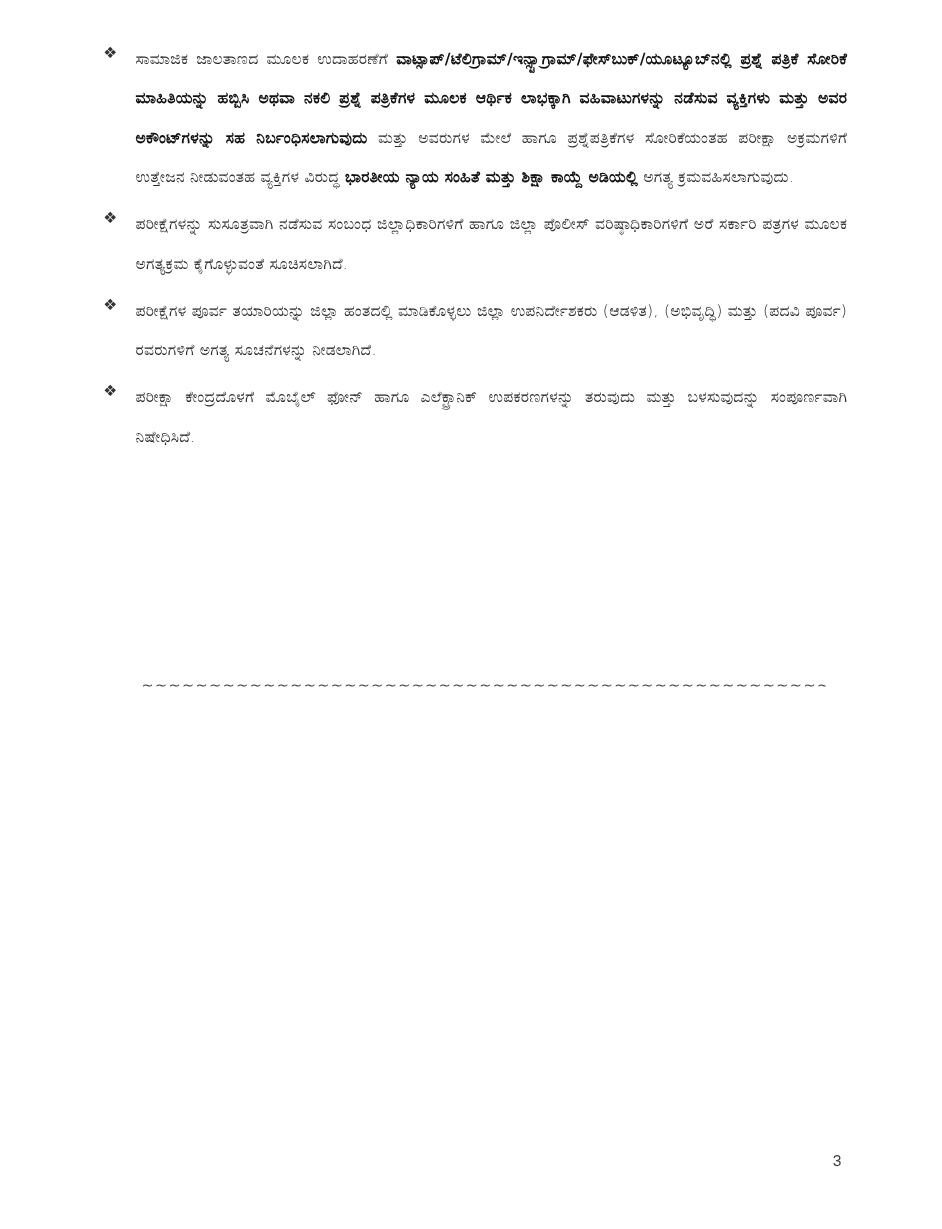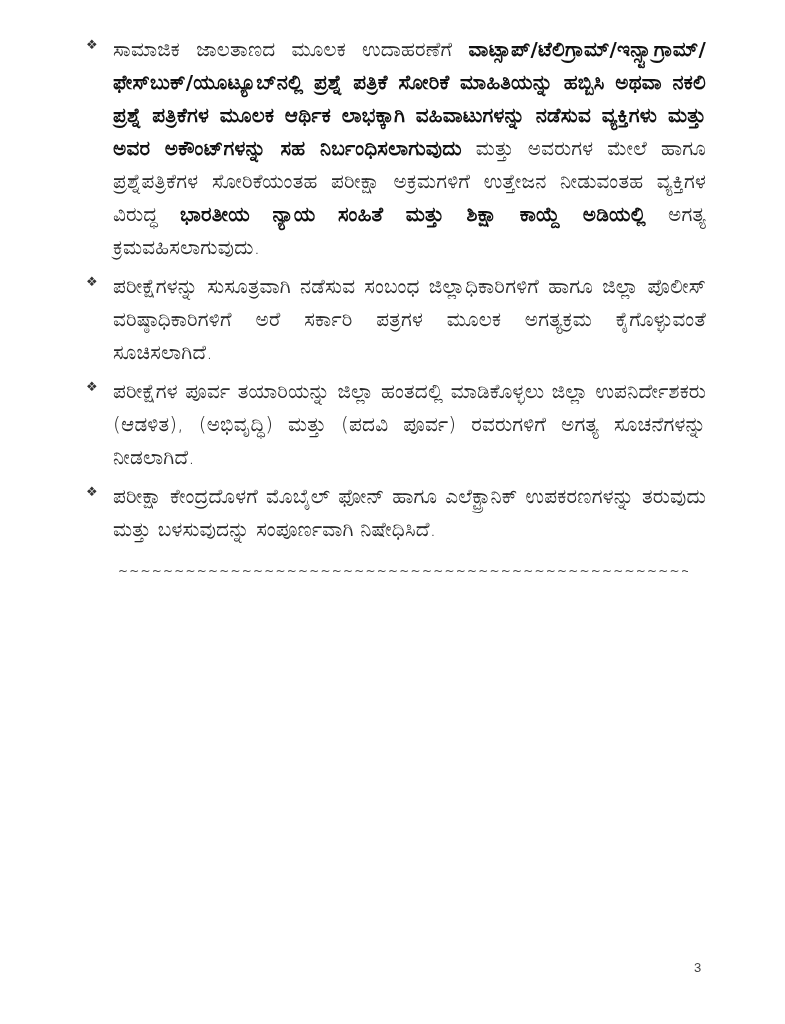--- a/index.html
+++ b/index.html
@@ -12,21 +12,21 @@
     color: #1a1a1a;
   }
   .page { position: absolute; left: 0; top: 0; width: 785px; height: 1024px; }
   .list { position: absolute; left: 86px; top: 33px; width: 620px; }
   .item { position: relative; padding-left: 27px; margin-bottom: 6px; }
   .bullet {
     position: absolute; left: 0; top: 4px;
     font-size: 13px; color: #333;
   }
   .para {
-    font-size: 20px;
+    font-size: 13px;
     line-height: 33px;
     text-align: justify;
     text-align-last: left;
     color: #2a2a2a;
     font-weight: 300;
     letter-spacing: 0.2px;
   }
   .para b { font-weight: 700; color: #111; }
   .separator {
     position: absolute; left: 118px; top: 564px; width: 570px;

